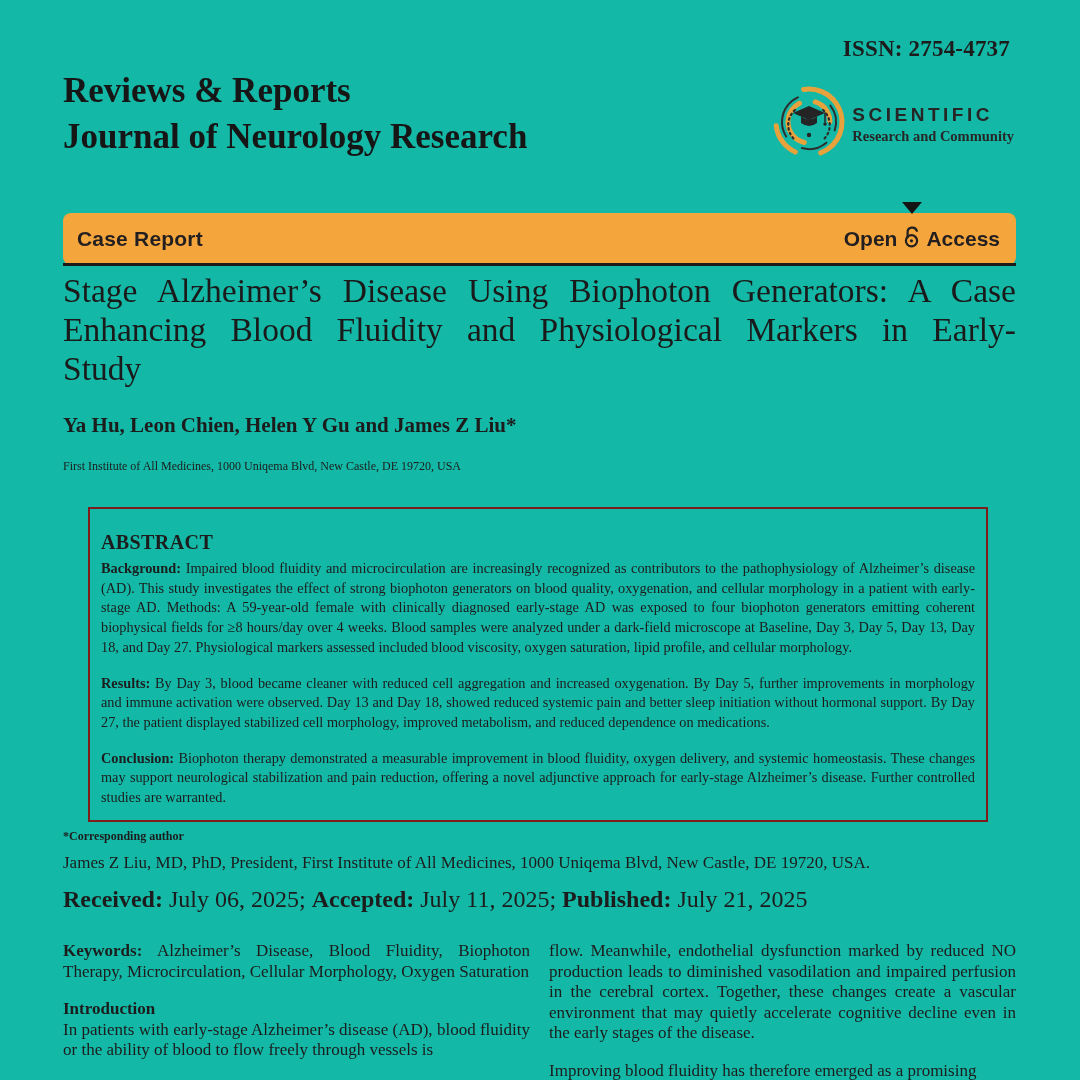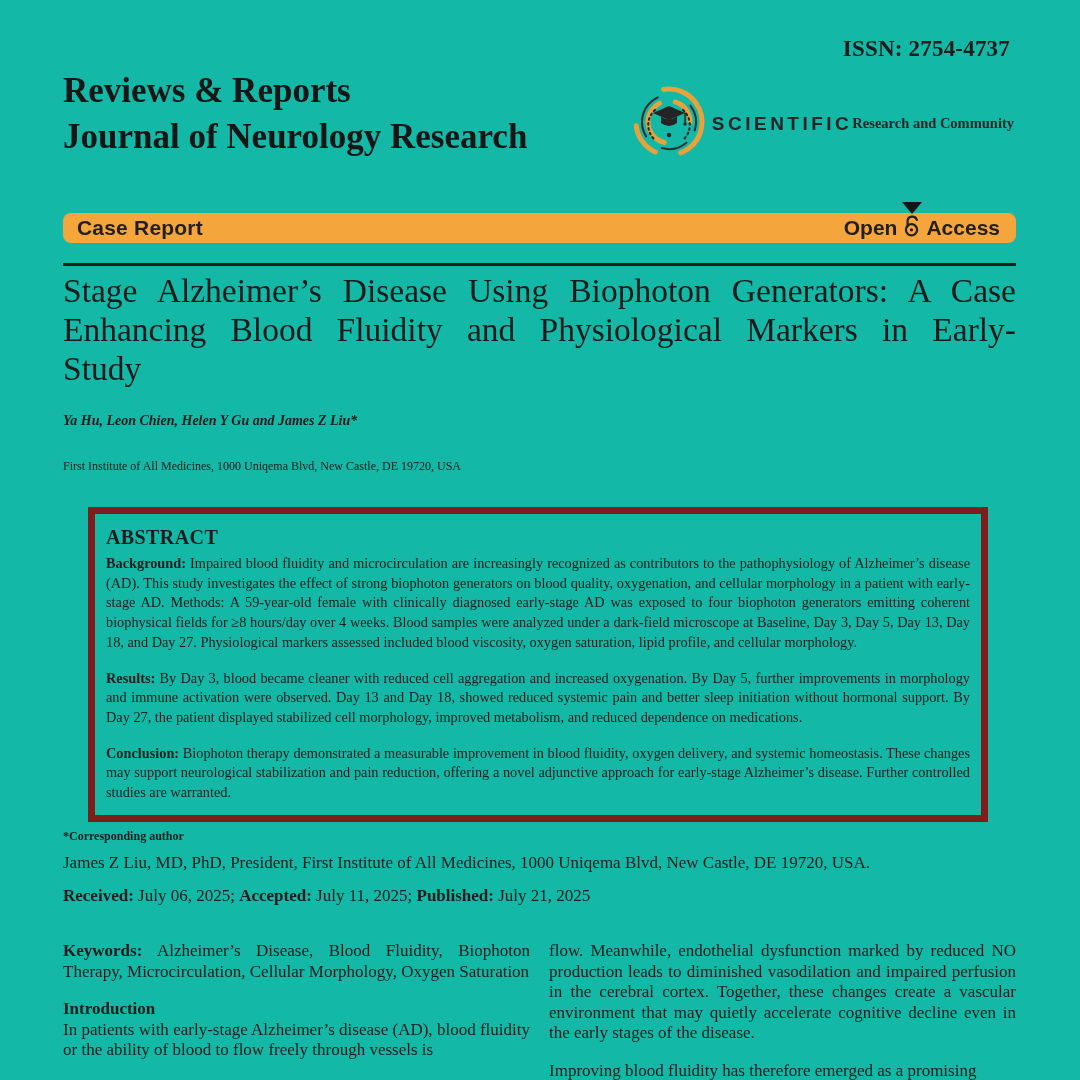--- a/index.html
+++ b/index.html
@@ -4,54 +4,54 @@
 <style>
   * { margin:0; padding:0; box-sizing:border-box; }
   html,body { background:#ffffff; }
   body { width:1080px; height:1080px; font-family:"Liberation Serif", serif; color:#1c1c1c; }
   .page { position:relative; width:1080px; height:1080px; overflow:hidden; background:#14b8a6; }
 
   
   .issn { position:absolute; top:36px; right:70px; font-weight:bold; font-size:23px; letter-spacing:.2px; }
   .journal-title { position:absolute; top:68px; left:63px; font-weight:bold; font-size:35px; line-height:46px; color:#161616; }
   .logo { position:absolute; top:80px; right:66px; display:flex; align-items:center; gap:5px; }
-  .logo-text { display:flex; flex-direction:row; }
+  .logo-text { display:flex; flex-direction:column; }
   .logo-brand { font-family:"Liberation Sans", sans-serif; font-weight:bold; font-size:19px; letter-spacing:3.5px; color:#262626; }
   .logo-tagline { font-family:"Liberation Serif", serif; font-weight:bold; font-size:14.5px; color:#262626; margin-top:2px;text-align:right; }
 
   
-  .banner { position:absolute; top:213px; left:63px; width:953px; height:30px;
+  .banner { position:absolute; top:213px; left:63px; width:953px; height:52px;
             background:var(--banner_orange,#F4A63C); border-radius:8px;
             display:flex; align-items:center; justify-content:space-between;
             padding:0 16px 0 14px; font-family:"Liberation Sans", sans-serif; }
   .banner-category { font-weight:bold; font-size:21px; color:#231f20; letter-spacing:.2px; }
   .banner-oa { display:flex; align-items:center; gap:6px; font-weight:bold; font-size:21px; color:#231f20; }
   .oa-triangle { position:absolute; top:-11px; right:94px; width:0; height:0;
                  border-left:10px solid transparent; border-right:10px solid transparent;
                  border-top:12px solid #141414; }
   .banner-rule { position:absolute; top:263px; left:63px; width:953px; height:3px; background:#1b1b1b; }
 
   
   .article-title { position:absolute; top:271px; left:63px; width:953px; font-size:33.5px; line-height:39px; color:#1a1a1a; }
   .article-title .jline { text-align:justify; text-align-last:justify; -moz-text-align-last:justify; }
-  .authors { position:absolute; top:413px; left:63px; font-weight:bold; font-size:14px;font-style:italic; }
+  .authors { position:absolute; top:413px; left:63px; font-weight:bold; font-size:21px; }
   .affiliation { position:absolute; top:459px; left:63px; font-size:12px; }
 
   
   .abstract-box { position:absolute; top:507px; left:88px; width:900px; min-height:293px;
-                  border:7px solid #7f1d1d; padding:12px 11px 12px 11px; }
+                  border:2px solid #7f1d1d; padding:22px 11px 12px 11px; }
   .abstract-heading { font-weight:bold; font-size:20px; letter-spacing:.4px; margin-bottom:5px; }
   .abstract-box p { font-size:14.3px; line-height:19.7px; text-align:justify; margin-bottom:16px; }
   .abstract-box p:last-child { margin-bottom:0; }
   .lbl { font-weight:bold; }
 
   
   .corr-heading { position:absolute; top:829px; left:63px; font-weight:bold; font-size:12px; }
   .corr-text { position:absolute; top:853px; left:63px; font-size:17px; }
-  .dates { position:absolute; top:886px; left:63px; font-size:17px; }
+  .dates { position:absolute; top:886px; left:63px; font-size:24px; }
 
   
   .columns { position:absolute; top:941px; left:63px; width:953px; display:flex; gap:19px; }
   .col { width:467px; font-size:17px; line-height:20.5px; text-align:justify; }
   .col p { margin-bottom:17px; }
   .col .section-heading { font-weight:bold; margin-bottom:0; text-align:left; }
 </style>
 </head>
 <body>
 

